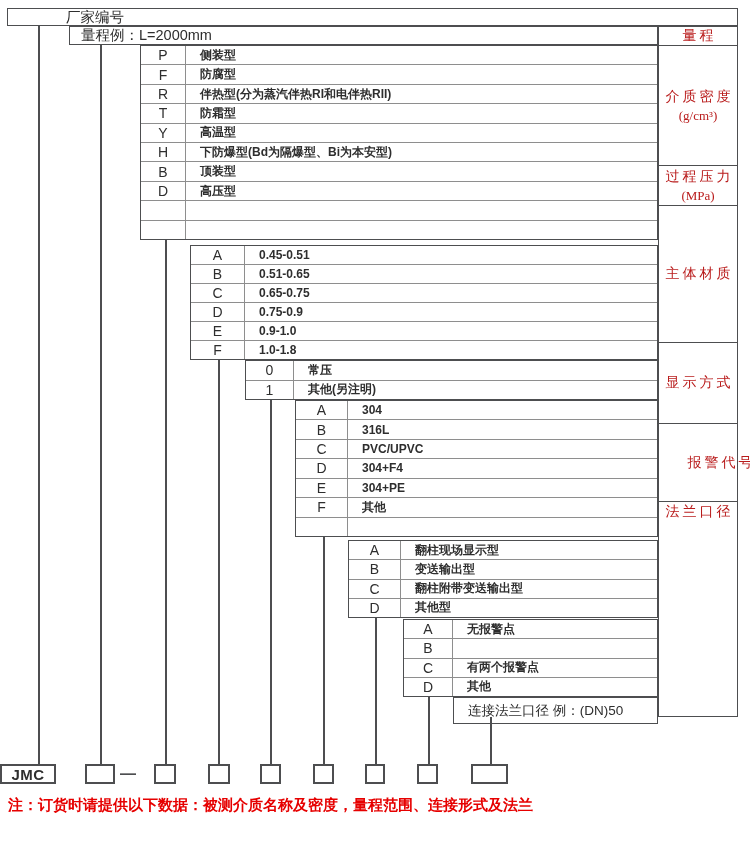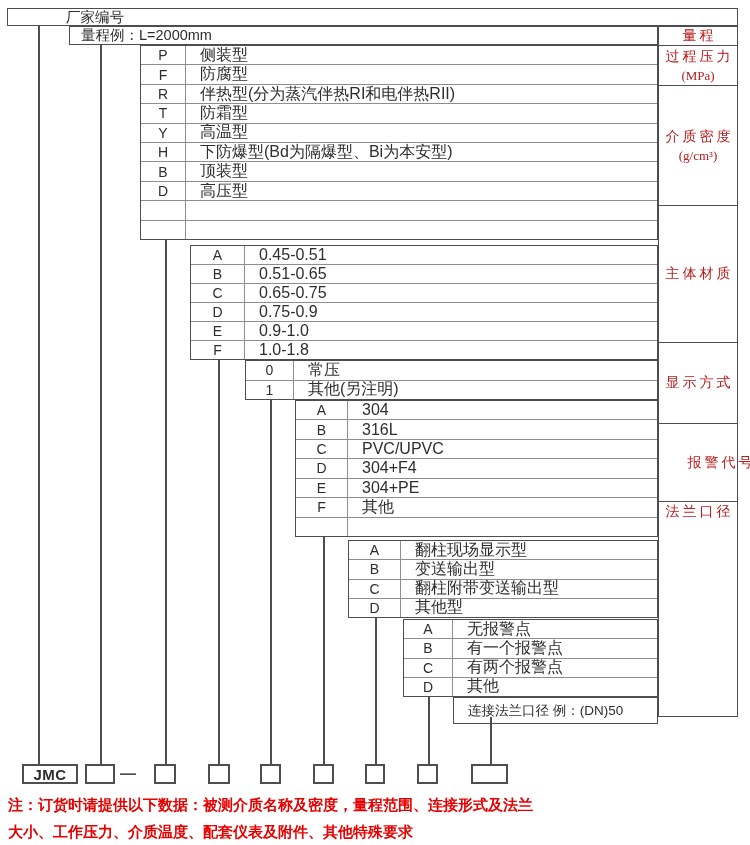--- a/index.html
+++ b/index.html
@@ -20,21 +20,21 @@
 
   
   .group{position:absolute;box-sizing:border-box;border:1.5px solid var(--line-strong);
          background:var(--bg);display:flex;flex-direction:column;}
   .srow{flex:1;display:flex;min-height:0;border-top:1px solid var(--line);}
   .srow:first-child{border-top:none;}
   .srow .code{box-sizing:border-box;border-right:1px solid var(--line);
               display:flex;align-items:center;justify-content:center;
               font-size:14px;flex:0 0 auto;}
   .srow .desc{flex:1;display:flex;align-items:center;padding-left:14px;
-              font-size:16px;white-space:nowrap;overflow:hidden;}
+              font-size:12px;white-space:nowrap;overflow:hidden;font-weight:bold;}
 
   
   .label-col{position:absolute;left:658px;top:26px;width:80px;height:691px;
              box-sizing:border-box;border:1.5px solid var(--line-strong);
              display:flex;flex-direction:column;background:var(--bg);}
   .lcell{box-sizing:border-box;border-bottom:1px solid var(--line-strong);
          display:flex;flex-direction:column;align-items:center;justify-content:center;
          font-family:"Liberation Serif","DejaVu Serif",serif;font-size:14px;color:#b91c1c;}
   .lcell:last-child{border-bottom:none;}
   .lcell .lab{letter-spacing:3px;text-indent:3px;white-space:nowrap;}
@@ -198,47 +198,46 @@
       </div>
     </div>
 
   <div class="group" style="left:403px;top:619px;width:255px;height:78px;">
       <div class="srow">
         <div class="code" style="width: 49px;">A</div>
         <div class="desc">无报警点</div>
       </div>
       <div class="srow">
         <div class="code" style="width: 49px;">B</div>
-        <div class="desc">有一个报警点</div>
       </div>
       <div class="srow">
         <div class="code" style="width: 49px;">C</div>
         <div class="desc">有两个报警点</div>
       </div>
       <div class="srow">
         <div class="code" style="width: 49px;">D</div>
         <div class="desc">其他</div>
       </div>
     </div>
 
   <div class="box" style="left:453px;top:697px;width:205px;height:27px;font-size:13.5px;">
     <span style="padding-left:14px;">连接法兰口径 例：(DN)50</span>
   </div>
 
   <div class="label-col">
     <div class="lcell" style="height:19px;">
       <div class="lab">量程</div>
     </div>
+    <div class="lcell" style="height:120px;">
+      <div class="lab">介质密度</div>
+      <div class="unit">(g/cm³)</div>
+    </div>
     <div class="lcell" style="height:40px;">
       <div class="lab">过程压力</div>
       <div class="unit">(MPa)</div>
-    </div>
-    <div class="lcell" style="height:120px;">
-      <div class="lab">介质密度</div>
-      <div class="unit">(g/cm³)</div>
     </div>
     <div class="lcell" style="height:137px;">
       <div class="lab">主体材质</div>
     </div>
     <div class="lcell" style="height:81px;">
       <div class="lab">显示方式</div>
     </div>
     <div class="lcell" style="height:78px;padding-left:44px;">
       <div class="lab">报警代号</div>
     </div>
@@ -250,31 +249,30 @@
   <div class="stem" style="left:38px;top:26px;height:738px;"></div>
   <div class="stem" style="left:100px;top:45px;height:719px;"></div>
   <div class="stem" style="left:165px;top:240px;height:524px;"></div>
   <div class="stem" style="left:218px;top:360px;height:404px;"></div>
   <div class="stem" style="left:270px;top:400px;height:364px;"></div>
   <div class="stem" style="left:323px;top:537px;height:227px;"></div>
   <div class="stem" style="left:375px;top:618px;height:146px;"></div>
   <div class="stem" style="left:428px;top:697px;height:67px;"></div>
   <div class="stem" style="left:490px;top:717px;height:47px;"></div>
 
-  <div class="bbox jmc" style="left:22px;width:56px;">
+  <div class="bbox jmc" style="left:0;width:56px;">
     <span>JMC</span>
   </div>
   <div class="bbox" style="left:85px;width:30px;"></div>
   <span class="dash" style="left:120px;">—</span>
   <div class="bbox" style="left:154px;width:22px;"></div>
   <div class="bbox" style="left:208px;width:22px;"></div>
   <div class="bbox" style="left:260px;width:21px;"></div>
   <div class="bbox" style="left:313px;width:21px;"></div>
   <div class="bbox" style="left:365px;width:20px;"></div>
   <div class="bbox" style="left:417px;width:21px;"></div>
   <div class="bbox" style="left:471px;width:37px;"></div>
 
   <div class="note">
     <div>注：订货时请提供以下数据：被测介质名称及密度，量程范围、连接形式及法兰</div>
-    <div>大小、工作压力、介质温度、配套仪表及附件、其他特殊要求</div>
   </div>
 
 </div>
 
 </body></html>

